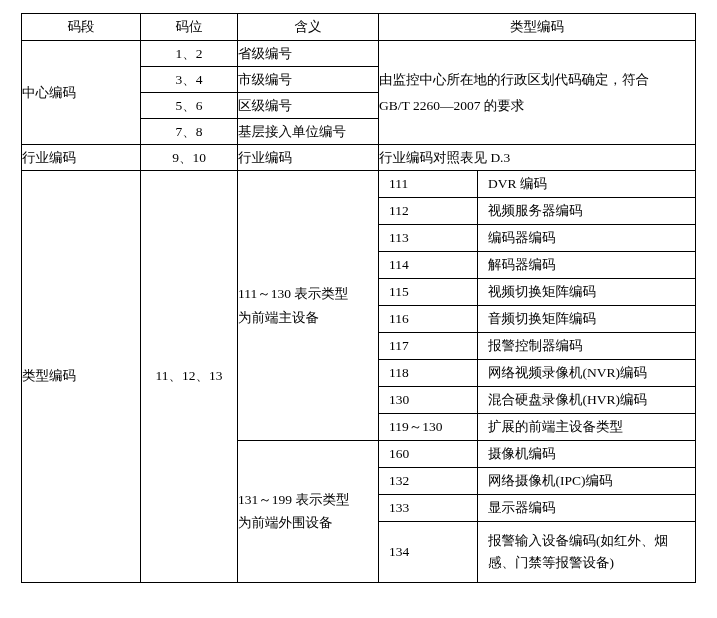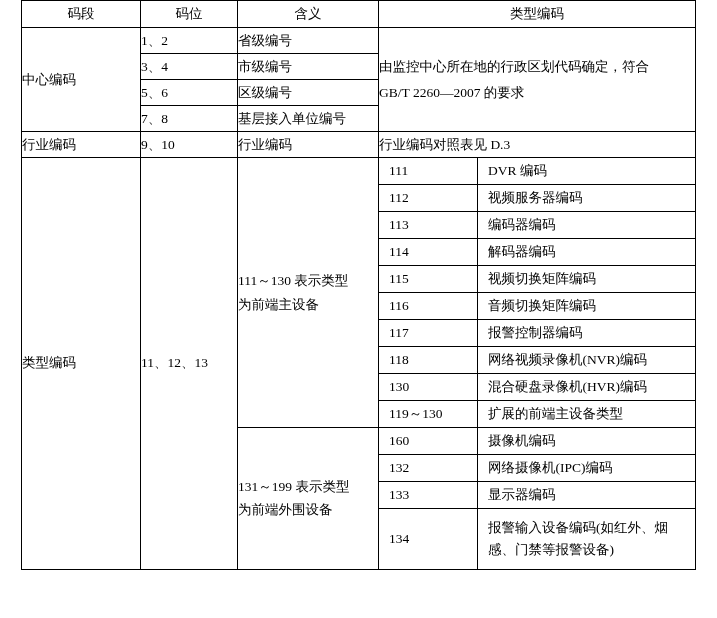--- a/index.html
+++ b/index.html
@@ -29,41 +29,41 @@
     letter-spacing: 0.5px;
     margin-top: 12px;
     margin-bottom: 13px;
   }
   .caption .cap-num {
     margin-right: 18px;
   }
   table.main {
     border-collapse: collapse;
     width: 674px;
-    margin: 0 auto;
+    margin: 13px auto;
     table-layout: fixed;
     border-radius: 12px;
   }
   table.main td, table.main th {
     border: 1px solid #000000;
     font-weight: normal;
     font-size: 13.5px;
     padding: 0;
     vertical-align: middle;
   }
   .hdr td {
     text-align: center;
     height: 26px;
     font-size: 13.5px;
   }
   .cell-pad-l {
     padding-left: 10px;
   }
   .cell-center {
-    text-align: left;
+    text-align: center;
   }
   .row-h {
     height: 26px;
   }
   .nowrap { white-space: nowrap; }
   
   col.c1 { width: 119px; }
   col.c2 { width: 97px; }
   col.c3 { width: 141px; }
   col.c4 { width: 317px; }

